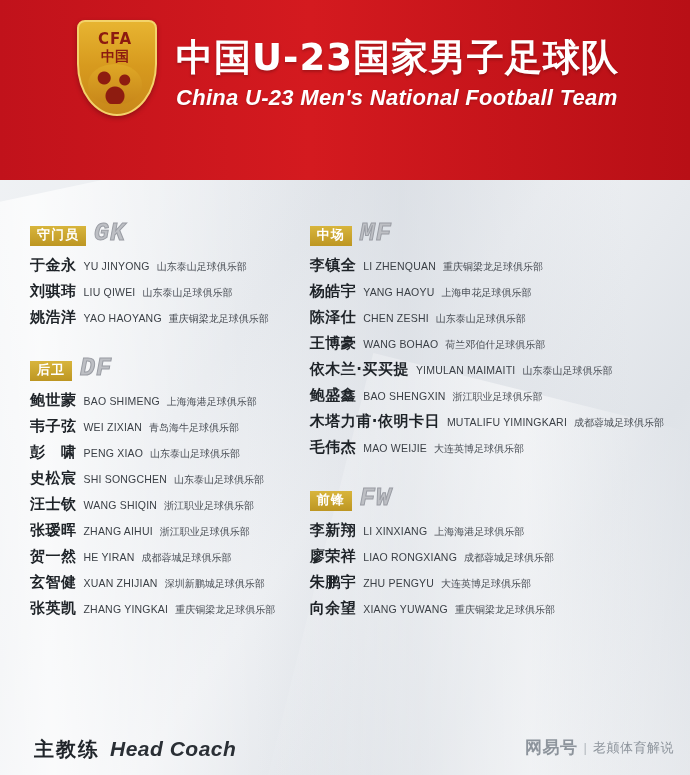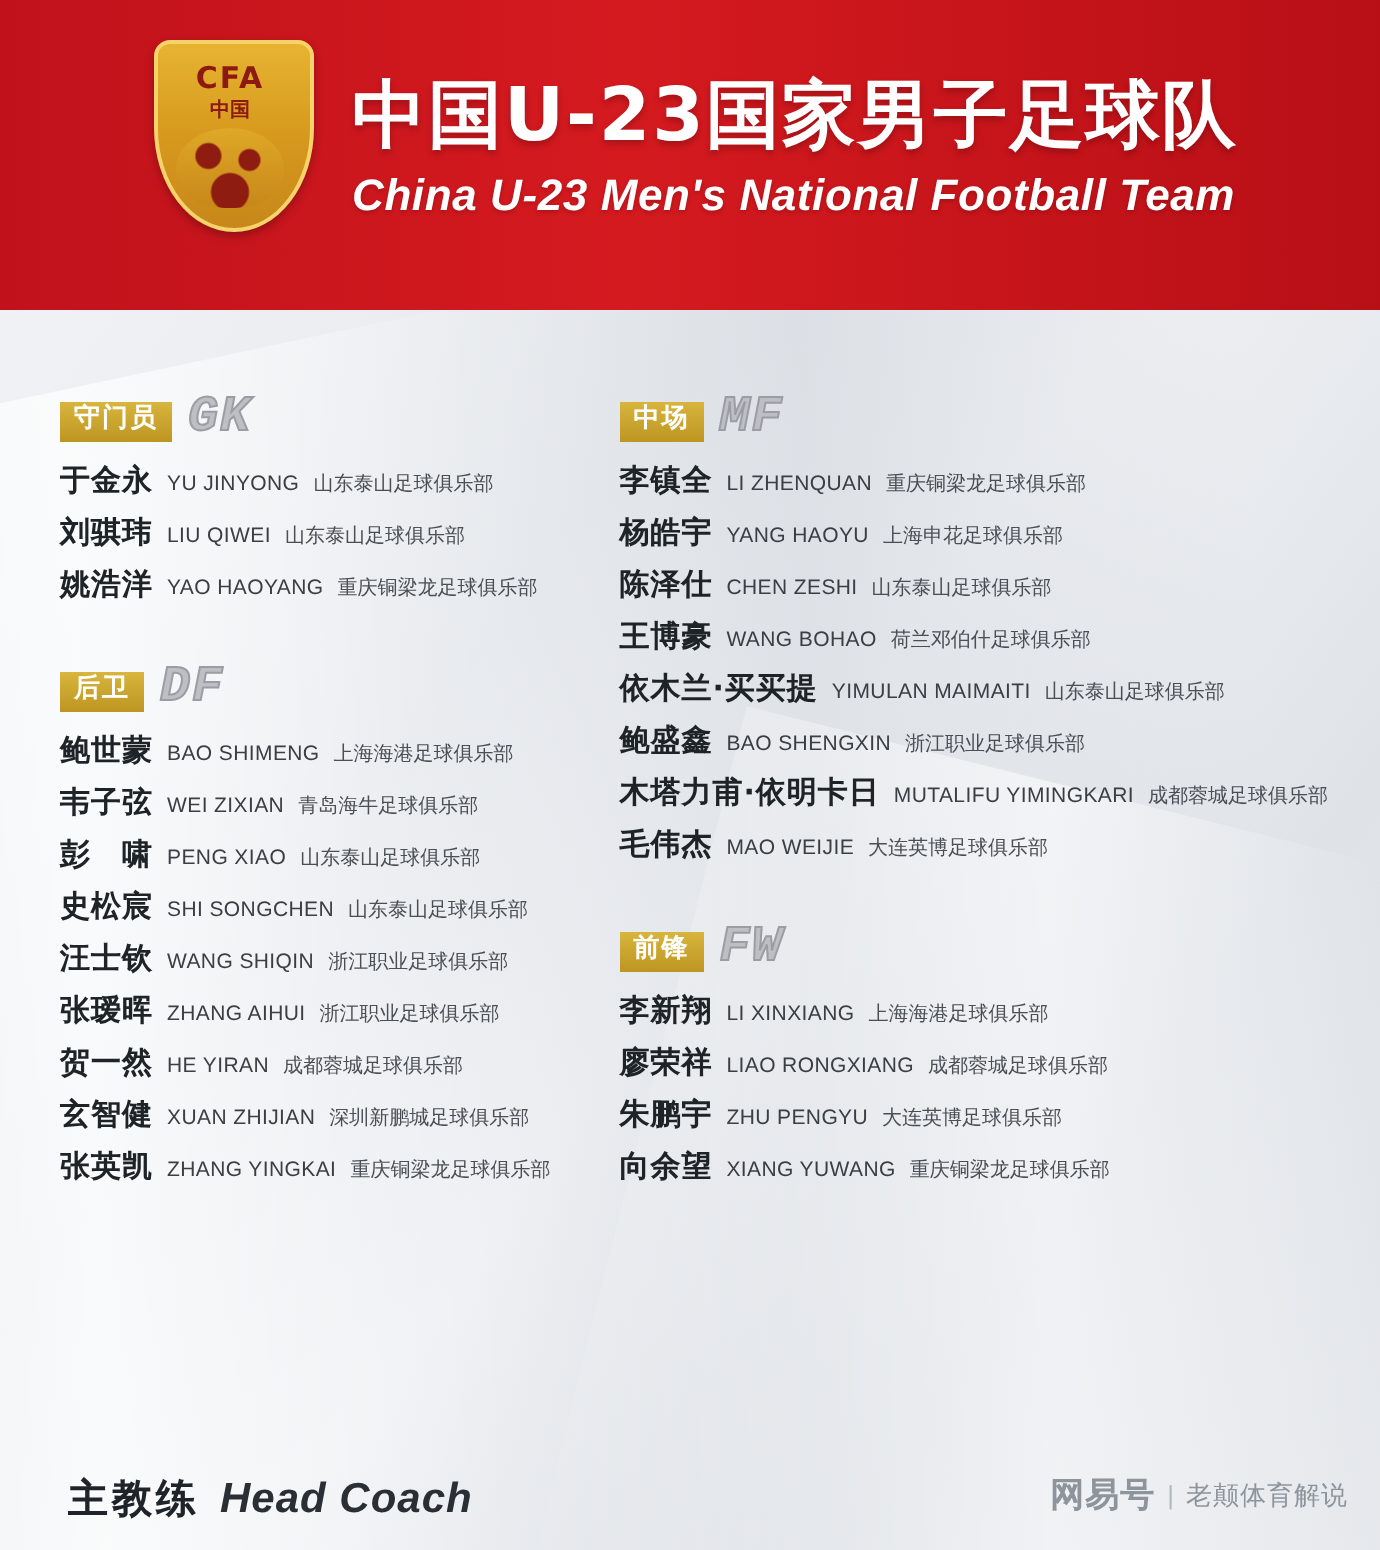--- a/index.html
+++ b/index.html
@@ -36,21 +36,21 @@
     left: 300px; top: 430px;
     width: 700px; height: 520px;
     background: linear-gradient(75deg, rgba(255,255,255,0) 0%, rgba(255,255,255,0.55) 35%, rgba(205,211,219,0.45) 65%, rgba(255,255,255,0) 90%);
     transform: rotate(14deg);
     pointer-events: none;
   }
 
   
   .header {
     position: relative;
-    height: 155px;
+    height: 180px;
     background: linear-gradient(90deg, #c1121b 0%, #d41a1f 45%, #b80f16 100%);
     overflow: hidden;
     z-index: 3;
   }
   .header-inner {
     position: absolute;
     left: 72px;
     top: 18px;
     display: flex;
     align-items: center;
@@ -78,21 +78,21 @@
     font-family: "DejaVu Sans", sans-serif;
     font-weight: bold;
     font-size: 15px;
     letter-spacing: 1px;
     color: #8c1a10;
   }
   .crest .cn {
     position: absolute;
     left: 0; right: 0; top: 30px;
     text-align: center;
-    font-size: 10px;
+    font-size: 14px;
     font-weight: bold;
     color: #8c1a10;
   }
   .crest .dragon {
     position: absolute;
     left: 16px; top: 46px;
     width: 54px; height: 40px;
     border-radius: 50% 50% 45% 45%;
     background:
       radial-gradient(circle at 30% 35%, #8e1c10 0 6px, rgba(0,0,0,0) 7px),

